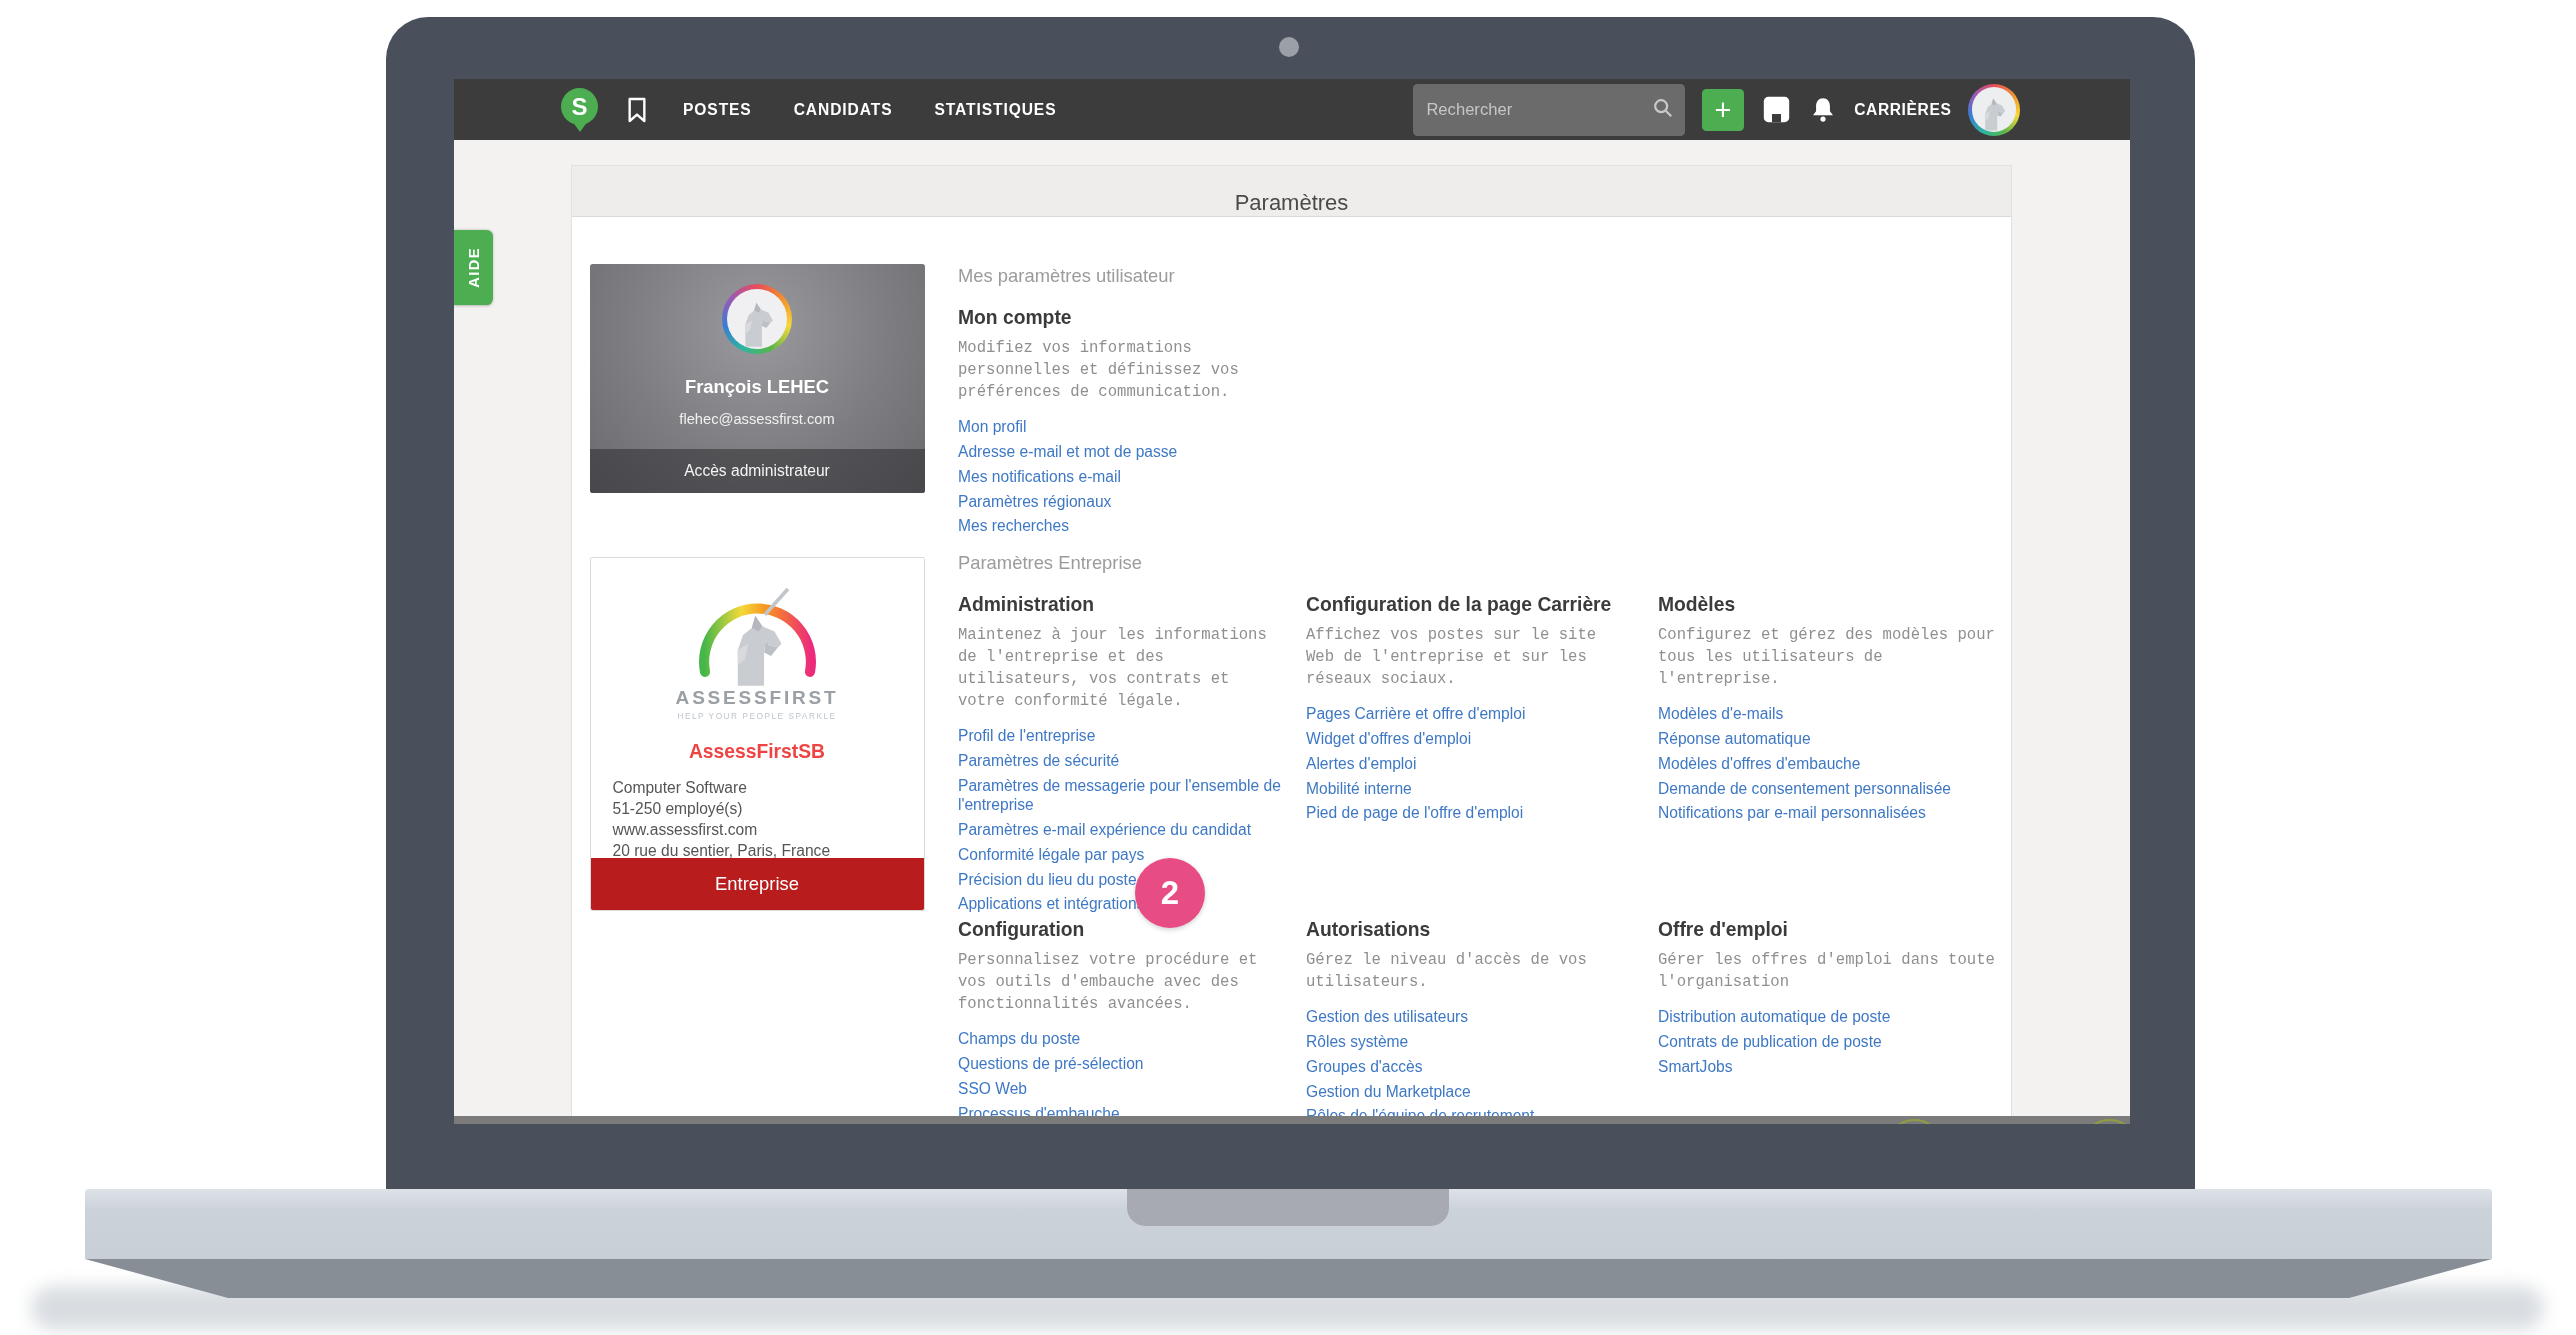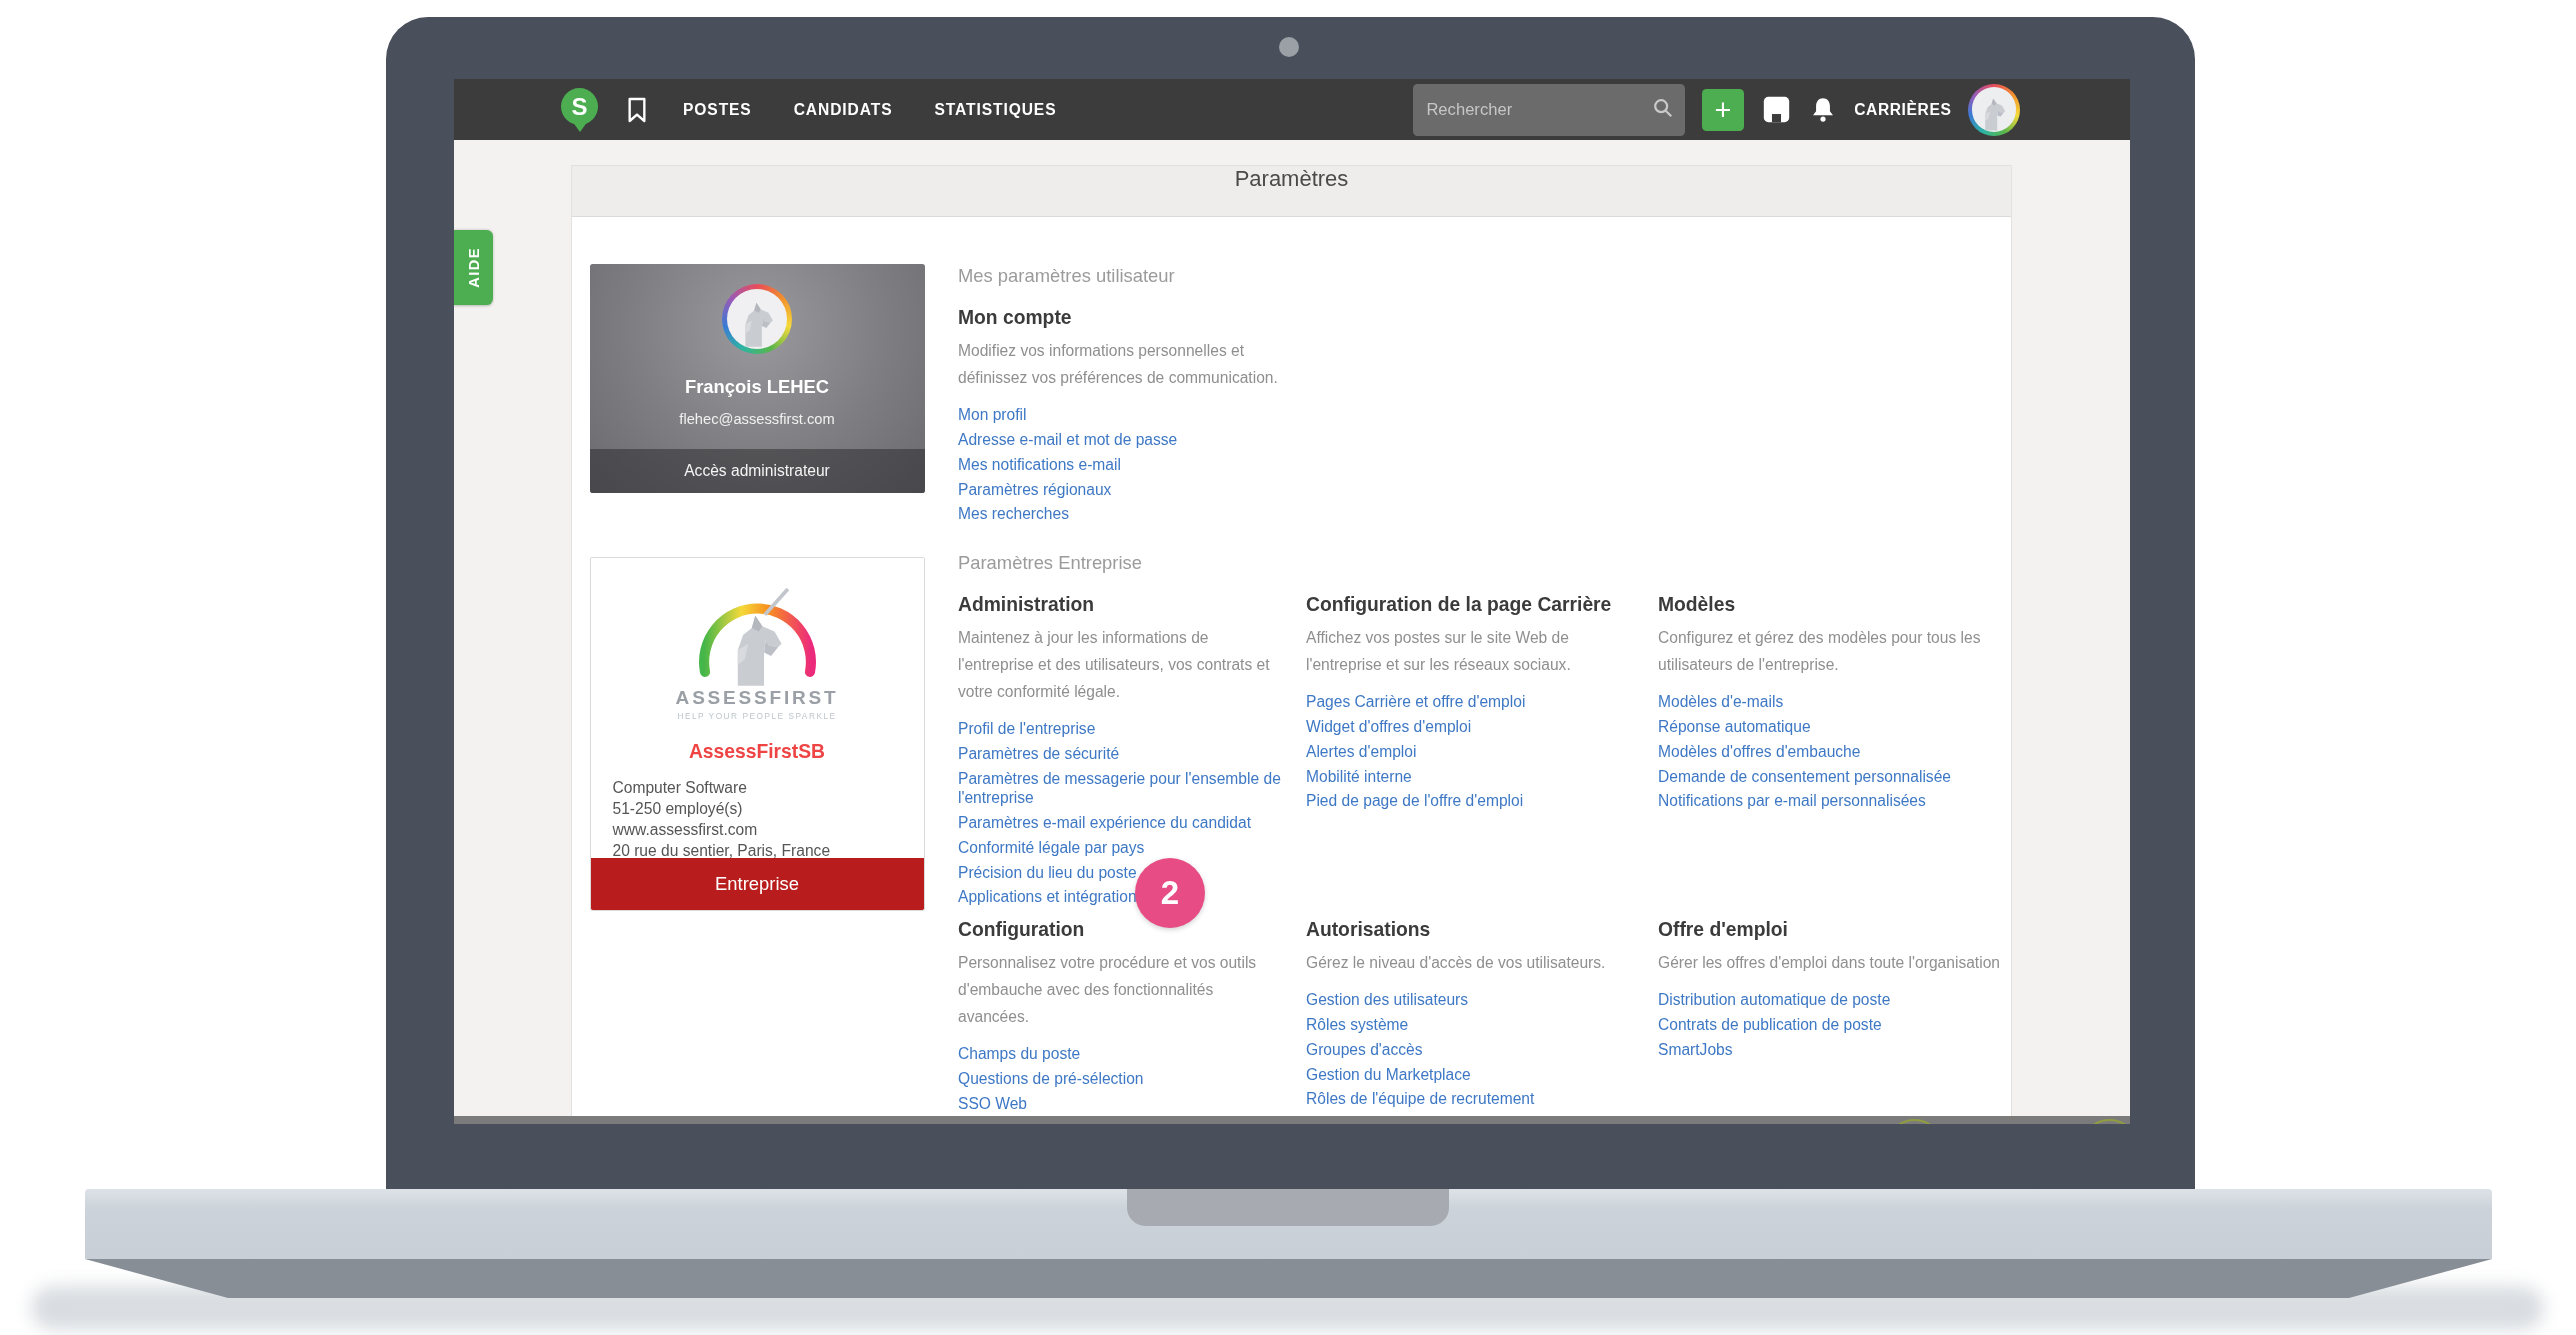--- a/index.html
+++ b/index.html
@@ -54,21 +54,21 @@
   .help-tab{position:absolute;left:0;top:151px;width:39px;height:75px;background:#4cae50;
             border-radius:0 6.4px 6.4px 0;display:flex;align-items:center;justify-content:center;
             box-shadow:0 0.9px 2.8px rgba(0,0,0,.25);cursor:pointer;}
   .help-tab span{writing-mode:vertical-rl;transform:rotate(180deg);color:#fff;font-size:14.7px;
                  font-weight:700;letter-spacing:1.4px;}
 
   
   .card{position:absolute;left:117px;top:86px;width:1441px;height:975px;background:#fff;
         border:0.9px solid #e3e1df;box-sizing:border-box;}
   .card-header{height:50px;background:#efedeb;border-bottom:0.9px solid #dcdad8;
-               display:flex;align-items:flex-start;justify-content:center;}
+               display:flex;align-items:flex-end;justify-content:center;}
   .card-header h1{margin:0;font-size:22px;font-weight:400;color:#4a4a4a;}
 
   
   .user-card{position:absolute;left:17.5px;top:98px;width:335px;height:229px;border-radius:2.8px;overflow:hidden;
      background:radial-gradient(circle at 50% 28%,#9a9a9e 0%,#7e7e82 55%,#69696e 100%);
      display:flex;flex-direction:column;align-items:center;}
   .user-card .avatar-ring2{width:70px;height:70px;border-radius:50%;padding:4.6px;box-sizing:border-box;margin-top:20px;
      background:conic-gradient(#e84c5a,#f2902d,#f5d93a,#59b54a,#2db5a0,#3a7bd5,#9b59b6,#e84c5a);}
   .user-card .avatar-inner{width:100%;height:100%;border-radius:50%;background:#f0f0f2;overflow:hidden;
      display:flex;align-items:flex-end;justify-content:center;}
@@ -88,21 +88,21 @@
      color:#fff;font-size:18.4px;cursor:pointer;border-radius:0 0 1.8px 1.8px;
      font-family:"Liberation Sans","DejaVu Sans",sans-serif;}
 
   
   .sec-label{position:absolute;font-size:18.4px;color:#9b9b9b;}
   .lbl-user{left:386px;top:99px;}
   .lbl-ent{left:386px;top:386px;}
   .group{position:absolute;width:324px;}
   .group.wide{width:348px;}
   .group h3{margin:0 0 8.3px 0;font-size:19.3px;font-weight:700;color:#3b3b3b;}
-  .group p{margin:0 0 14px 0;font-size:15.6px;color:#8f8f8f;line-height:27px;}
+  .group p{margin:0 0 14px 0;font-size:15.6px;color:#8f8f8f;line-height:22px;font-family:Liberation Mono, monospace;}
   .group ul{list-style:none;margin:0;padding:0;}
   .group ul li{font-size:15.6px;color:#3e78c5;line-height:19.3px;margin-bottom:5.5px;cursor:pointer;}
   .g0{left:386px;top:141px;}  .g1{left:734px;top:141px;}
   .g2{left:386px;top:428px;}  .g3{left:734px;top:428px;}  .g4{left:1086px;top:428px;}
   .g5{left:386px;top:753px;}  .g6{left:734px;top:753px;}  .g7{left:1086px;top:753px;}
 
   .badge{position:absolute;left:563px;top:692px;width:70px;height:70px;border-radius:50%;background:#e74c84;
      display:flex;align-items:center;justify-content:center;color:#fff;font-size:33px;font-weight:700;
      box-shadow:0 1.8px 5.5px rgba(0,0,0,.18);z-index:6;}
 </style>

